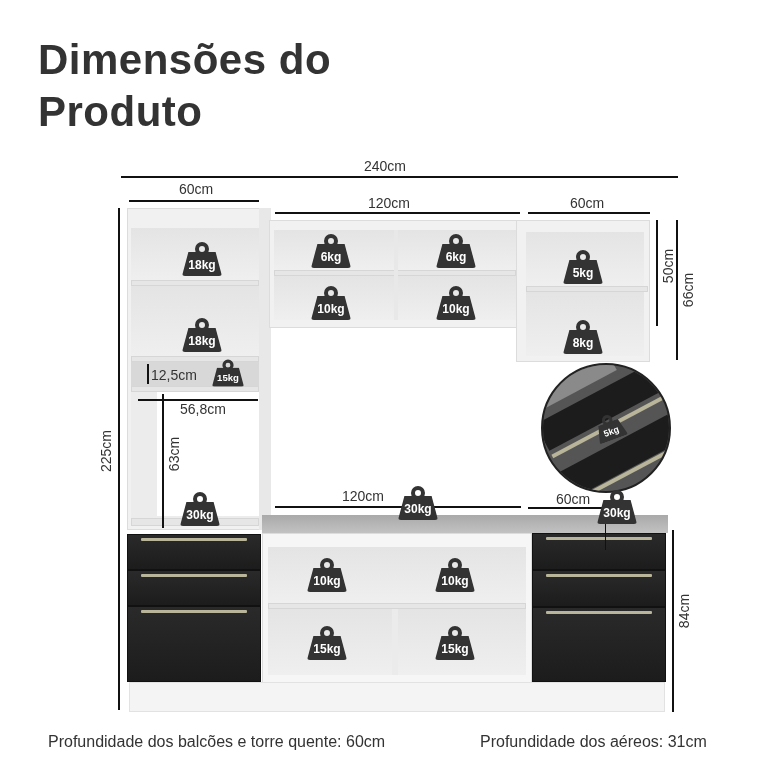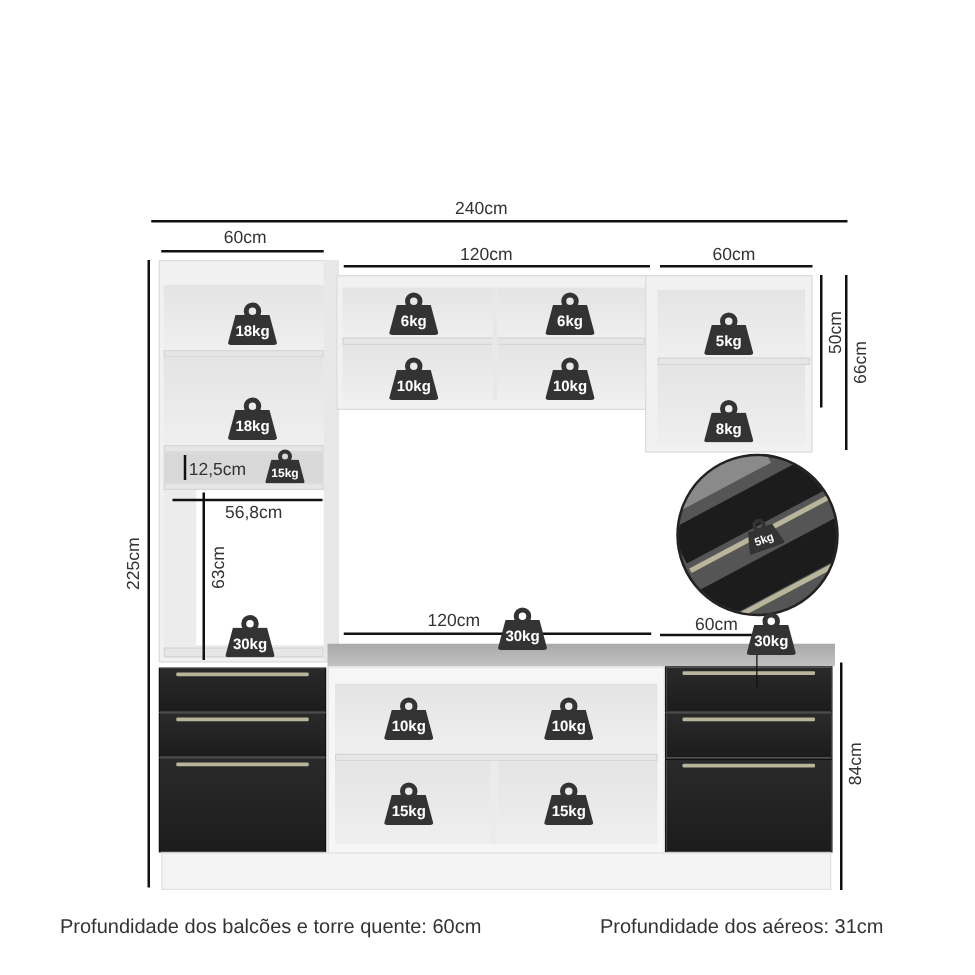--- a/index.html
+++ b/index.html
@@ -22,20 +22,22 @@
   .weight .body { position:absolute; left:0; top:10px; width:40px; height:24px; background:#333; clip-path:polygon(16% 0,84% 0,100% 100%,0 100%); border-radius:3px; }
   .weight .lbl { position:absolute; left:0; top:14px; width:40px; text-align:center; color:#fff; font-weight:bold; font-size:12px; line-height:18px; }
   .weight.sm { transform:scale(0.8); }
   .foot { font-size:16px; color:#333; }
   .zoomcircle { border-radius:50%; border:2px solid #222; overflow:hidden; background:#555; }
 </style>
 </head>
 <body>
 
 <div class="abs title">
+  <div>Dimensões do</div>
+  <div>Produto</div>
 </div>
 
 <div class="abs dim" style="left:364px;top:158px;">240cm</div>
 <div class="abs hline" style="left:121px;top:176px;width:557px;"></div>
 
 <div class="abs dim" style="left:179px;top:181px;">60cm</div>
 <div class="abs hline" style="left:129px;top:200px;width:130px;"></div>
 
 <div class="abs dim" style="left:368px;top:195px;">120cm</div>
 <div class="abs hline" style="left:275px;top:212px;width:245px;"></div>

